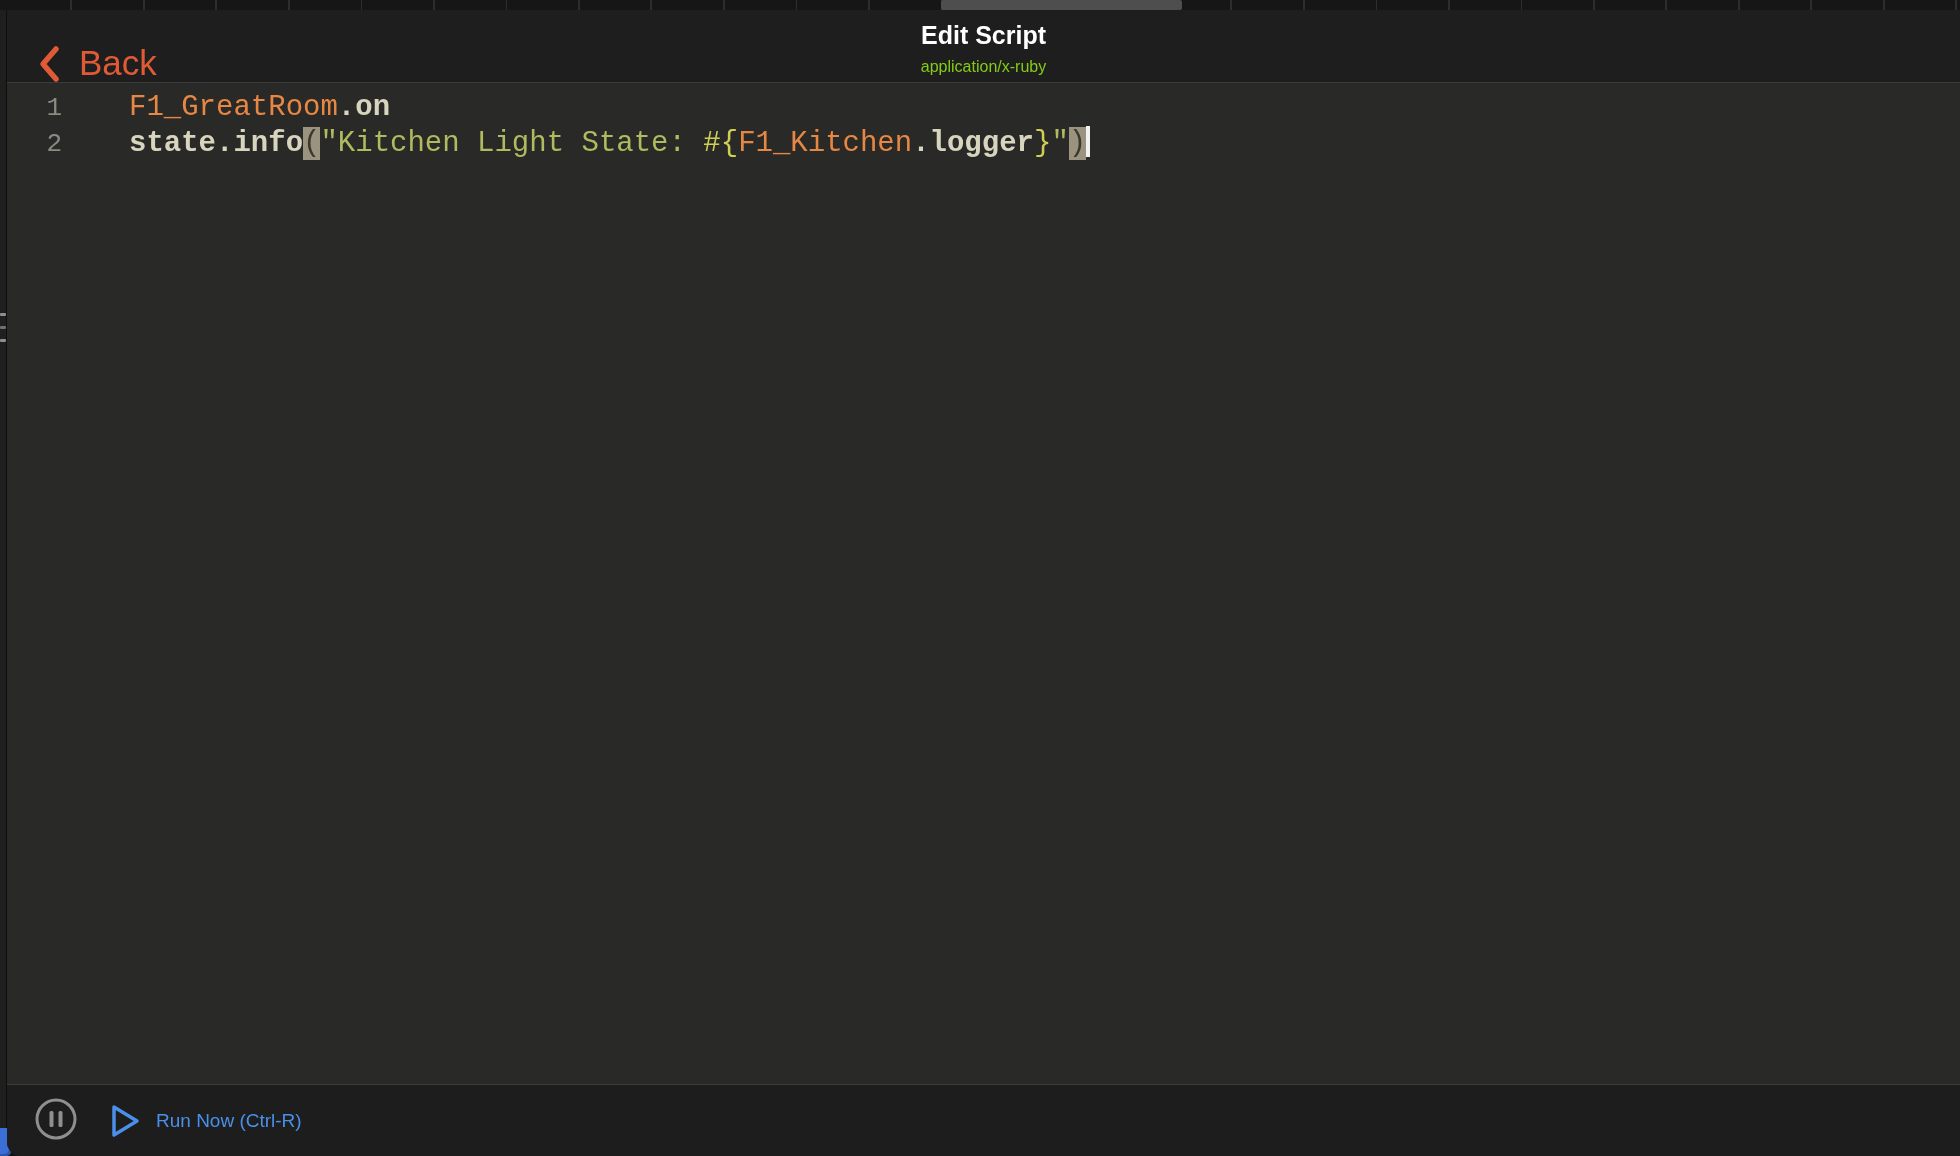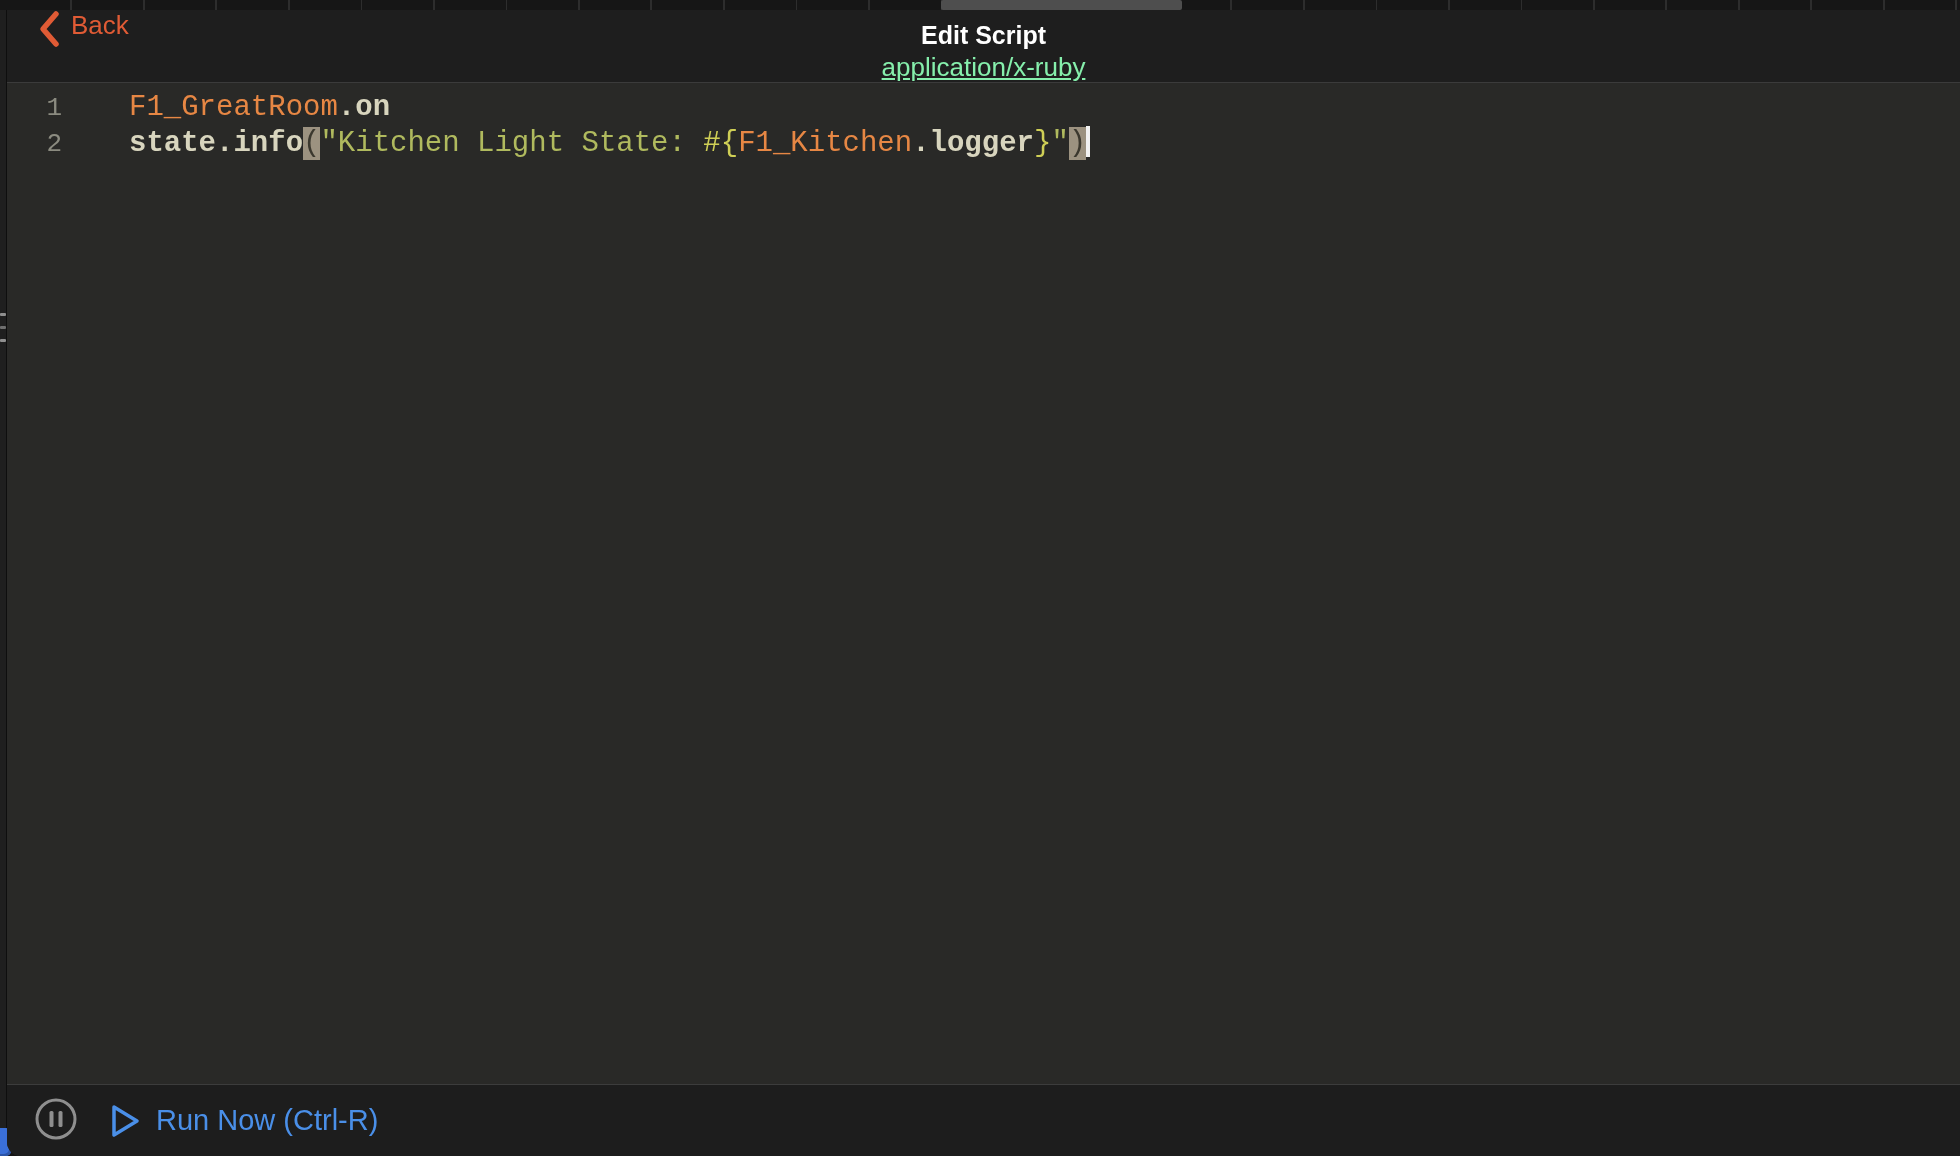--- a/index.html
+++ b/index.html
@@ -56,30 +56,30 @@
 
   
   .header {
     position: relative;
     height: 73px; flex: 0 0 73px;
     background: #1e1e1e;
     border-bottom: 1px solid #3b3b3b;
   }
   .back-btn {
     position: absolute; left: 30px; top: 0; height: 73px;
-    display: flex; align-items: flex-start; gap: 10px;
-    color: #e05b35; font-size: 26px; cursor: pointer;
+    display: flex; align-items: flex-end; gap: 18px;
+    color: #e05b35; font-size: 35px; cursor: pointer;
   }
   .back-btn svg { display: block; }
   .title-block {
     position: absolute; left: 0; right: 0; top: 8px;
     text-align: center; pointer-events: none;
   }
   .title-main { color: #ffffff; font-size: 25px; font-weight: 700; line-height: 34px; }
-  .title-sub  { color: #86efac; font-size: 26px; line-height: 26px; margin-top: 2px; text-decoration: underline; }
+  .title-sub  { color: #84cc16; font-size: 16px; line-height: 26px; margin-top: 2px; }
   .save-btn {
     position: absolute; right: 22px; top: 0; height: 73px;
     display: flex; align-items: center;
     color: #e05b35; font-size: 29px; cursor: pointer;
   }
 
   
   .editor {
     flex: 1 1 auto;
     background: #292927;
@@ -116,21 +116,21 @@
   }
   .pause-btn {
     margin-left: 27px;
     width: 44px; height: 44px;
     display: flex; align-items: center; justify-content: center;
     cursor: pointer;
   }
   .run-btn {
     margin-left: 32px;
     display: flex; align-items: center; gap: 16px;
-    color: #4a8fe8; font-size: 29px;
+    color: #4a8fe8; font-size: 19px;
     cursor: pointer;
   }
   .run-btn svg { display: block; }
 </style>
 </head>
 <body>
 
 <div class="top-strip">
   <div class="scroll-thumb"></div>
 </div>

